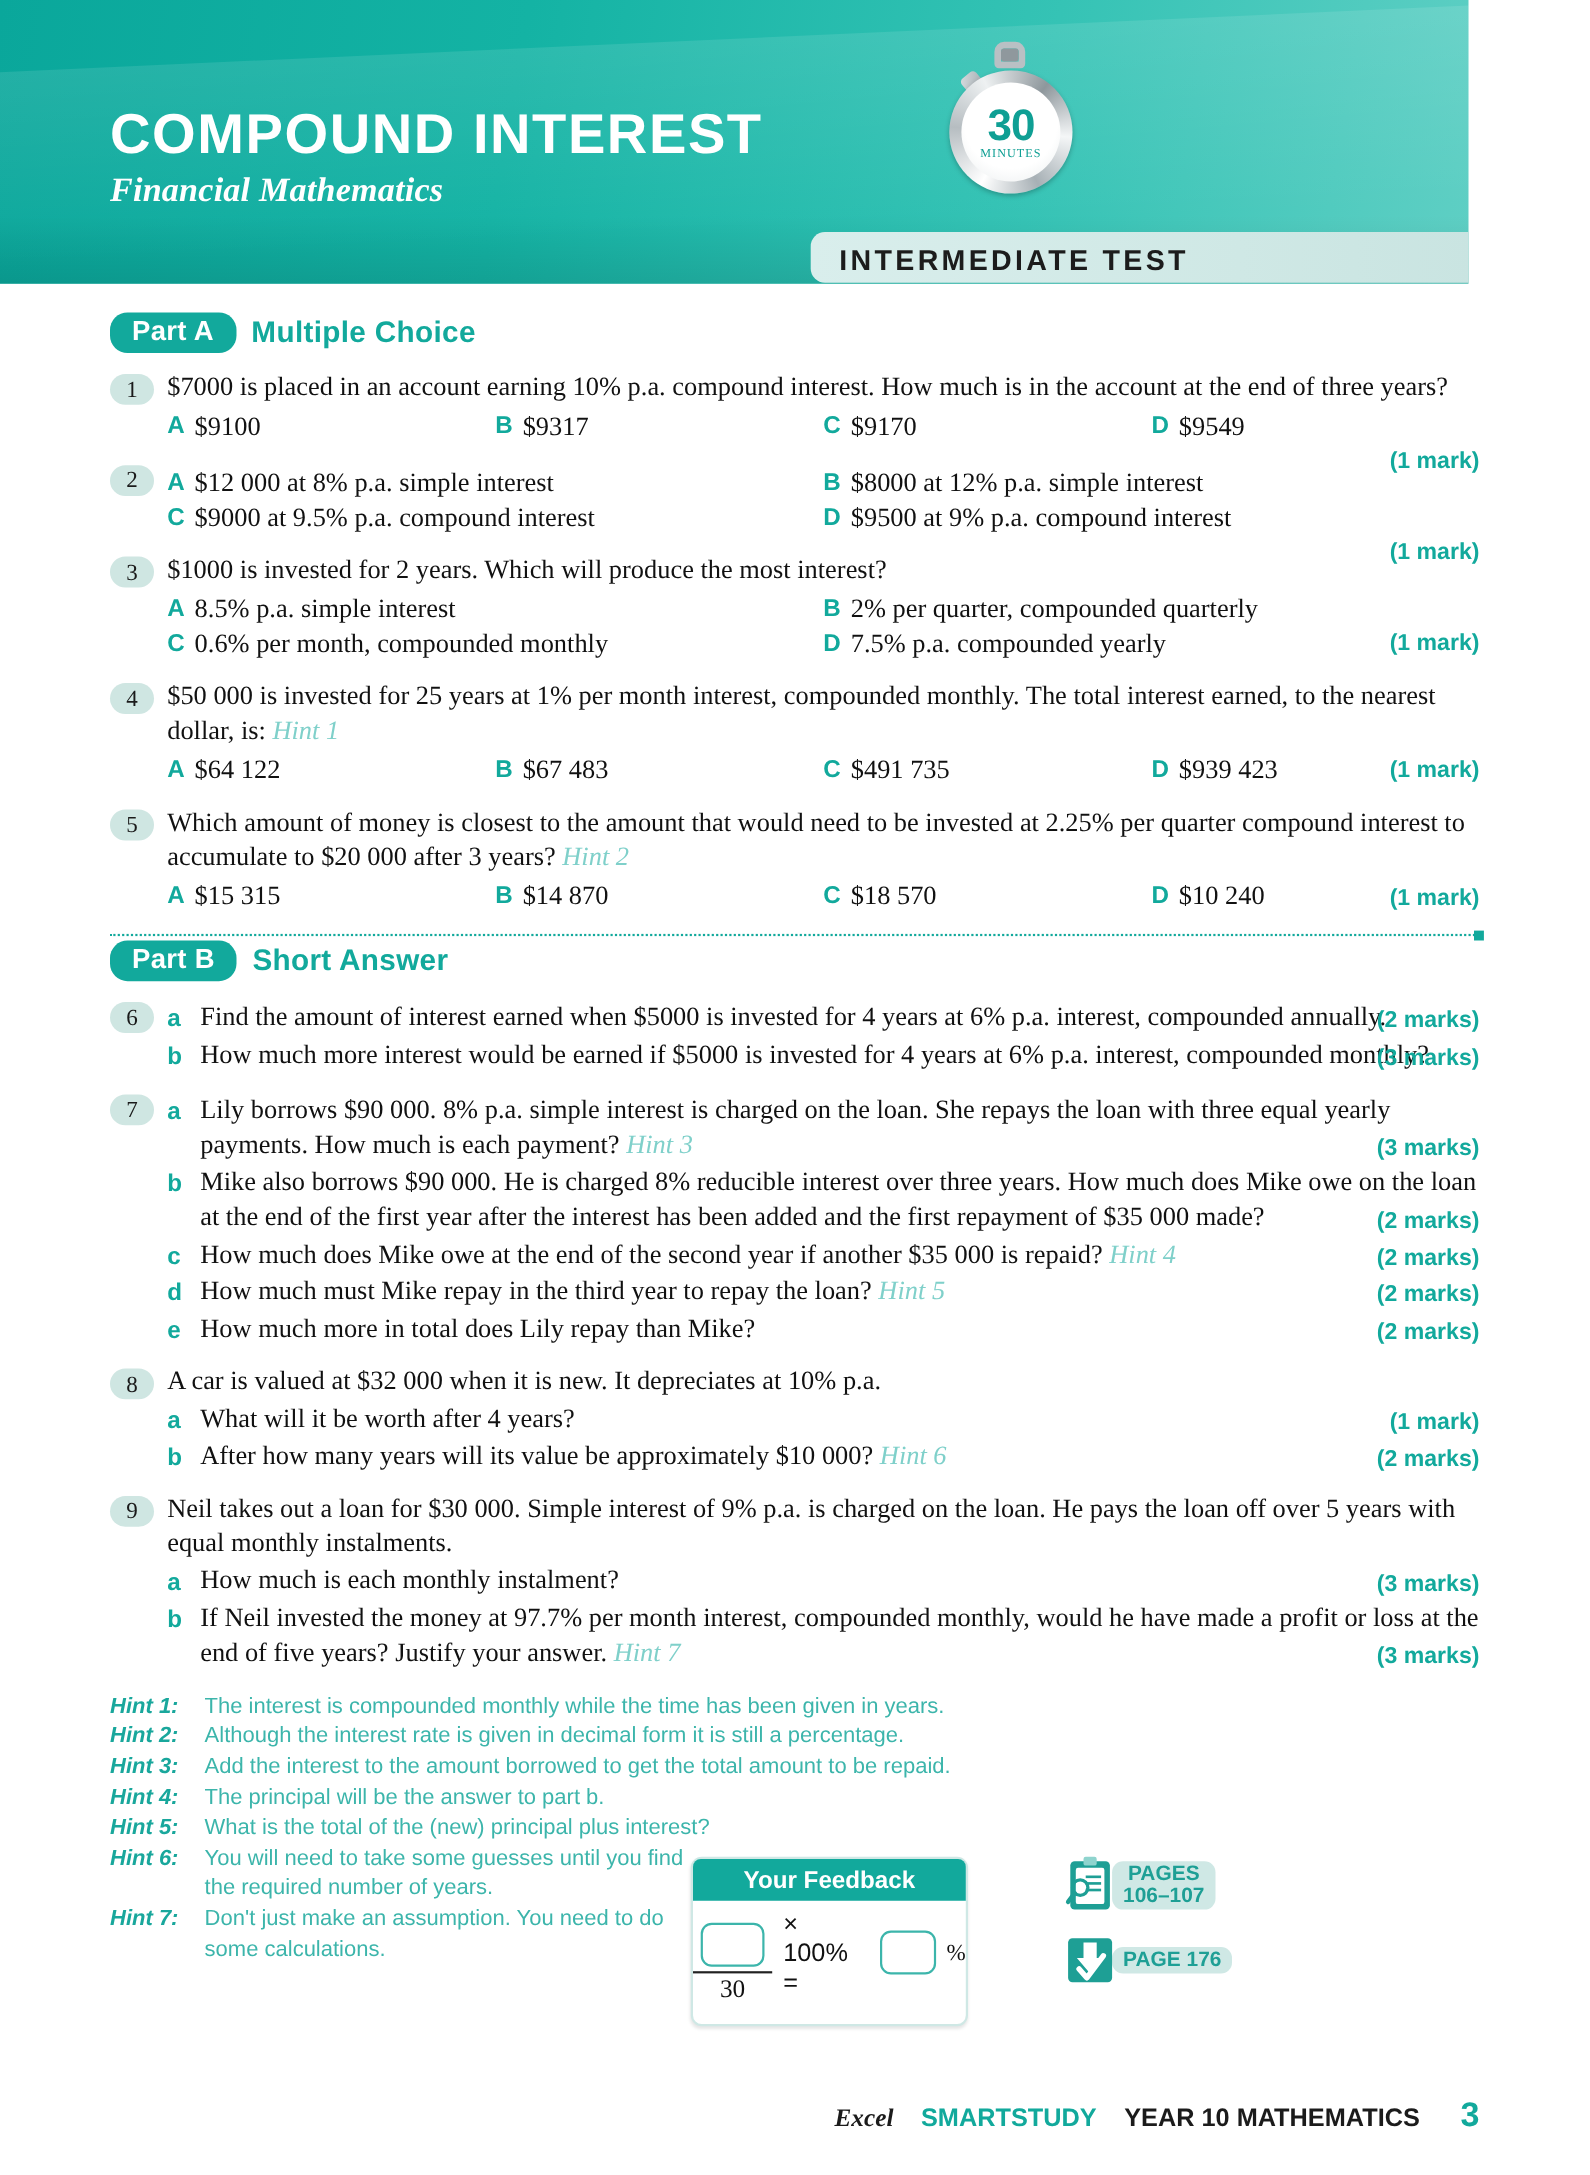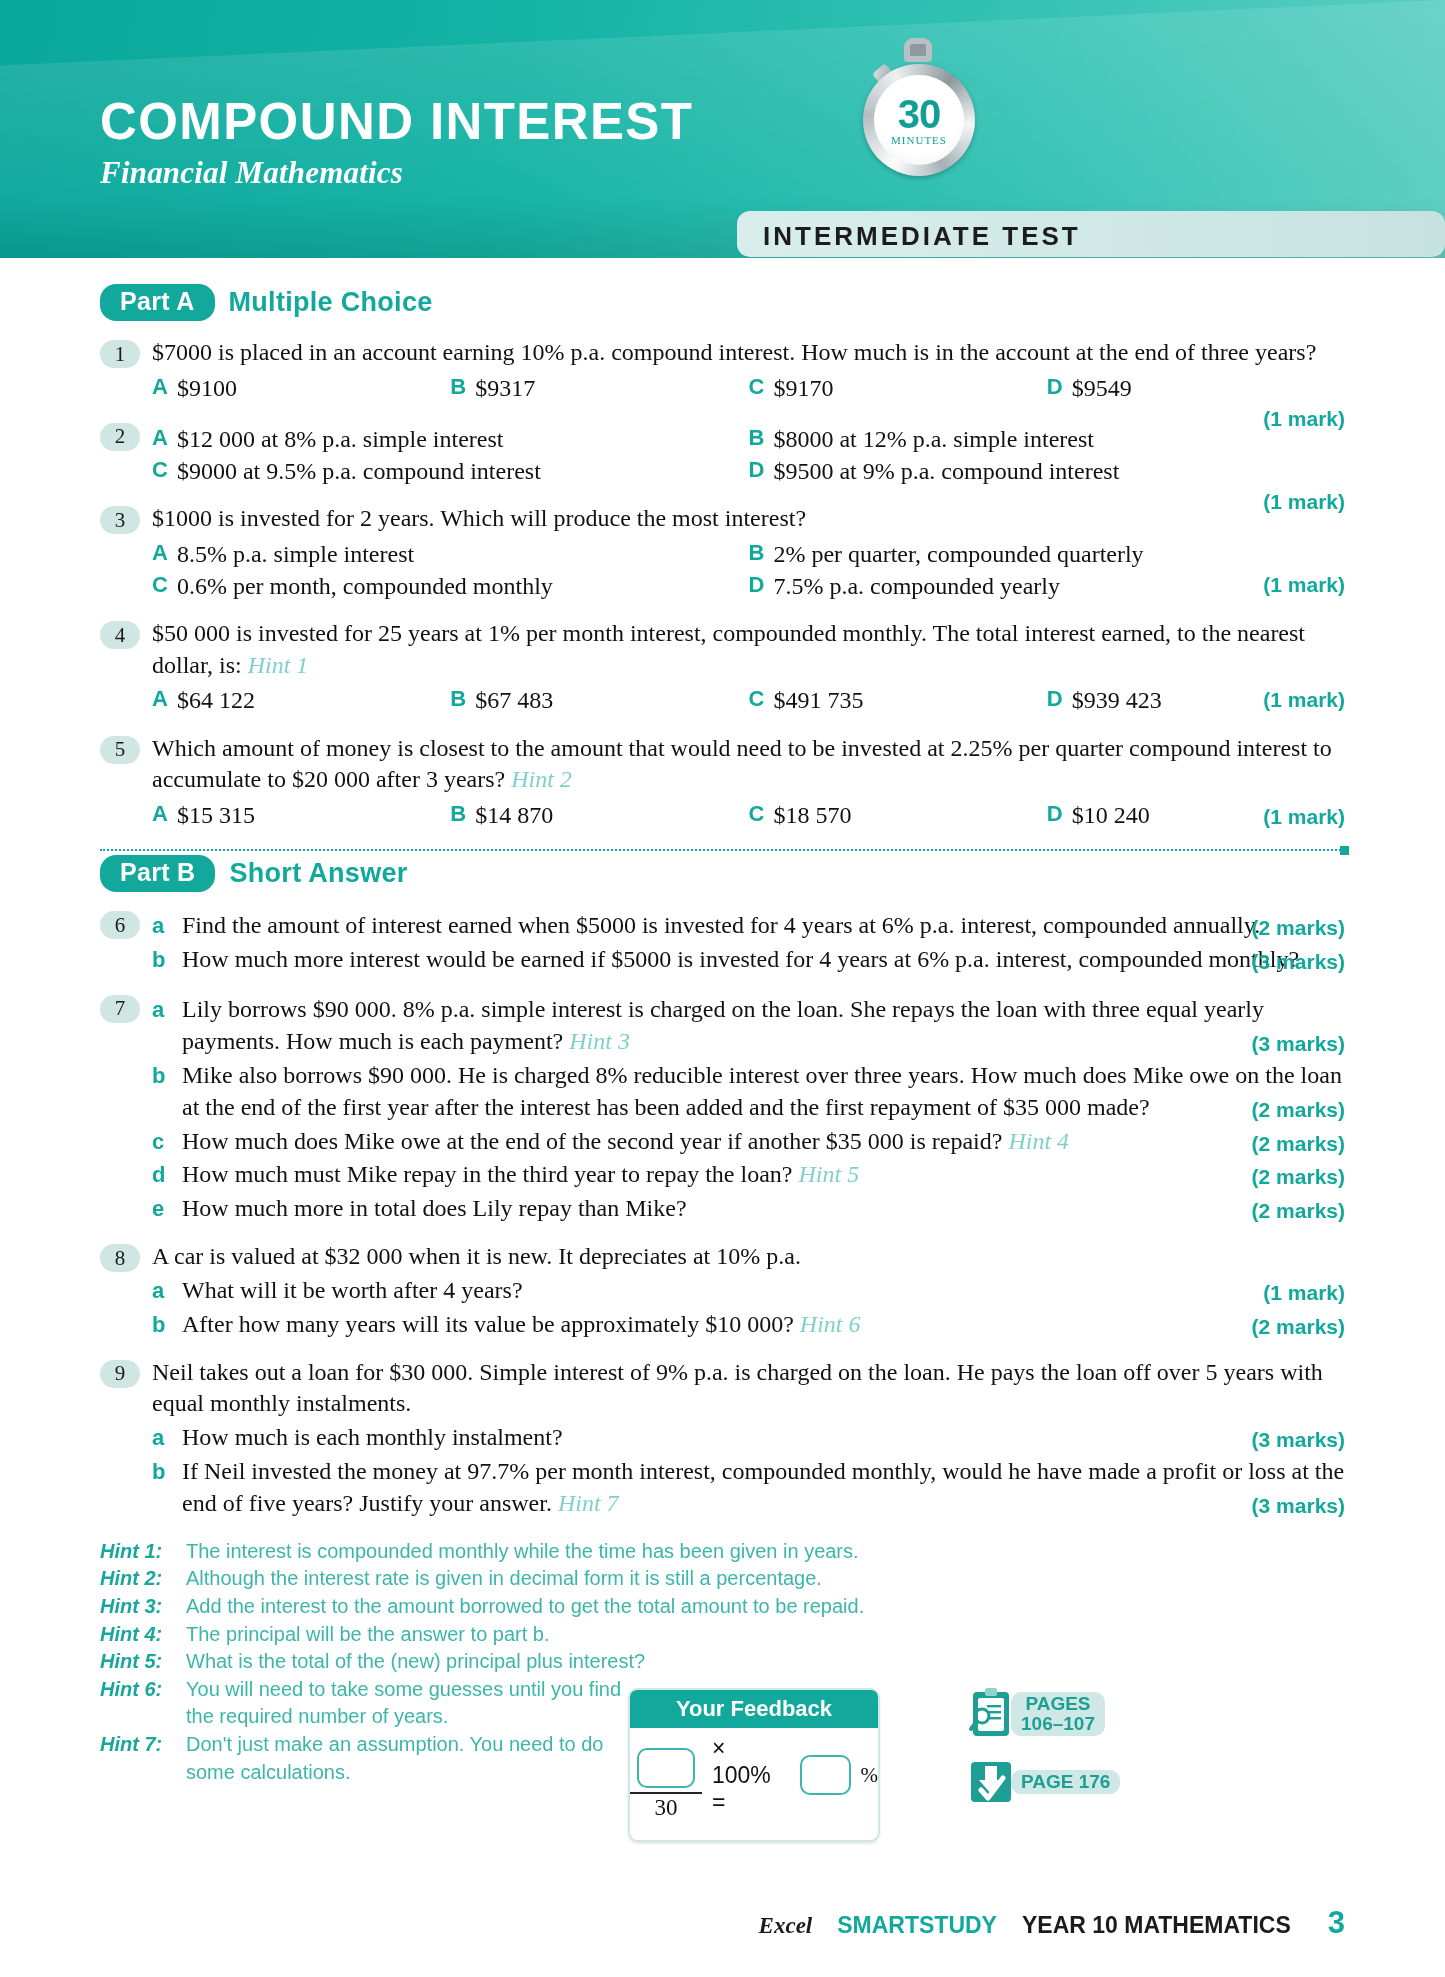--- a/index.html
+++ b/index.html
@@ -7,21 +7,21 @@
     width: 1445px; height: 1977px;
     background: #ffffff;
     font-family: "Liberation Serif", serif;
     overflow: hidden;
   }
   .page { position: relative; width: 1445px; height: 1977px; background:#fff; }
 
   
   .header {
     position: relative;
-    width: 1445px; height: 258px;
+    width: 1335px; height: 258px;
     background: linear-gradient(100deg, #0aa79b 0%, #14b3a4 35%, #35c3b5 70%, #5fcfc4 100%);
     overflow: hidden;
   }
   .header-sheen {
     position: absolute; left: 0; top: 0; width: 1445px; height: 180px;
     background: linear-gradient(180deg, rgba(255,255,255,0.10), rgba(255,255,255,0));
     transform: skewY(-2.6deg); transform-origin: top right;
   }
   .header-shade {
     position:absolute; left:0; bottom:0; width:1445px; height:62px;

